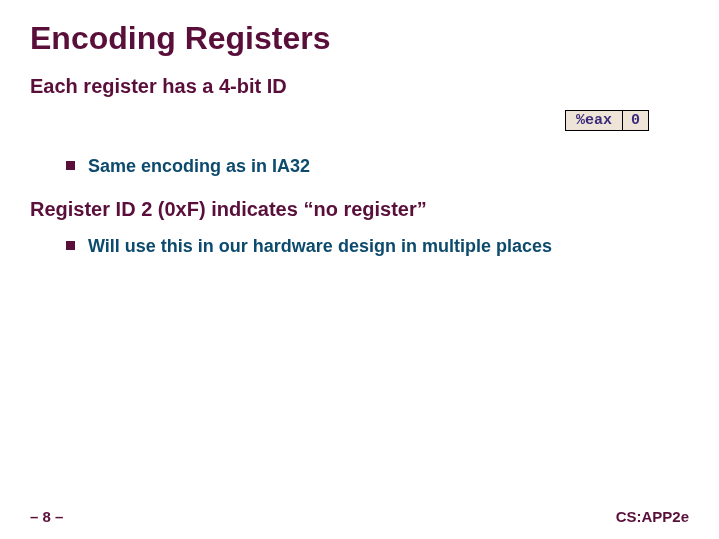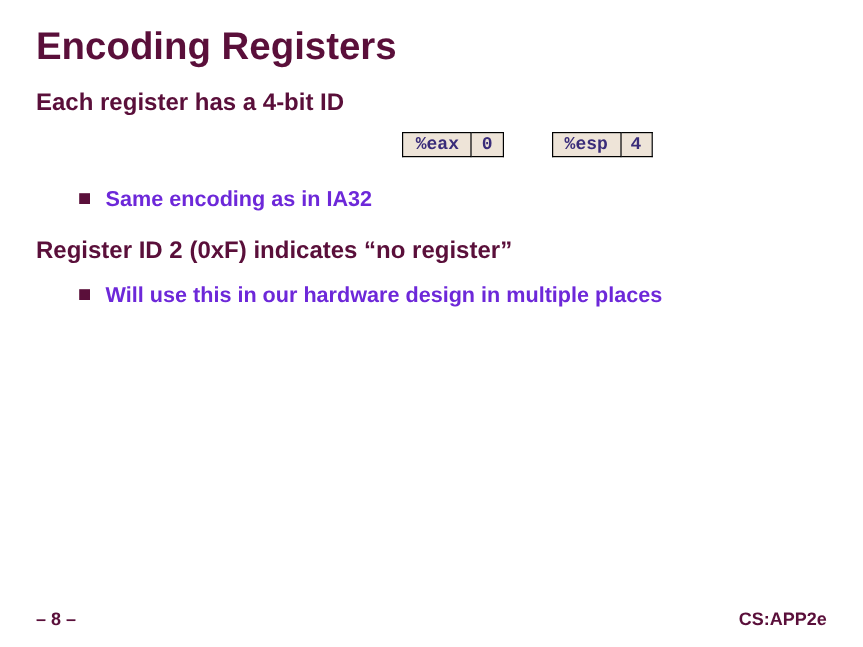--- a/index.html
+++ b/index.html
@@ -27,21 +27,21 @@
   }
   .subhead {
     color: #5a0f3a;
     font-size: 20px;
     font-weight: bold;
     margin: 16px 0 12px 0;
   }
   .tables-row {
     display: flex;
     gap: 40px;
-    justify-content: center;
+    justify-content: flex-end;
     margin-left: 160px;
     margin-bottom: 22px;
   }
   table.regs {
     border-collapse: collapse;
     font-family: "Courier New", Courier, monospace;
     font-size: 15px;
     font-weight: bold;
     color: #3a2c7a;
   }
@@ -57,21 +57,21 @@
   ul.bul {
     list-style: none;
     padding: 0;
     margin: 0 0 18px 36px;
   }
   ul.bul li {
     position: relative;
     padding-left: 22px;
     font-size: 18px;
     font-weight: bold;
-    color: #6d28d9;
+    color: #0c4a6e;
     line-height: 1.5;
   }
   ul.bul li::before {
     content: "";
     position: absolute;
     left: 0;
     top: 8px;
     width: 9px;
     height: 9px;
     background: #5a0f3a;
@@ -102,24 +102,20 @@
       <tbody>
           <tr>
         <td>%eax</td>
         <td class="idx">0</td>
       </tr>
     </tbody>
       </table>
 
     <table class="regs">
       <tbody>
-      <tr>
-        <td>%esp</td>
-        <td class="idx">4</td>
-      </tr>
     </tbody>
       </table>
   </div>
 
   <ul class="bul">
     <li>Same encoding as in IA32</li>
   </ul>
 
   <div class="subhead">Register ID 2 (0xF) indicates “no register”</div>
 

